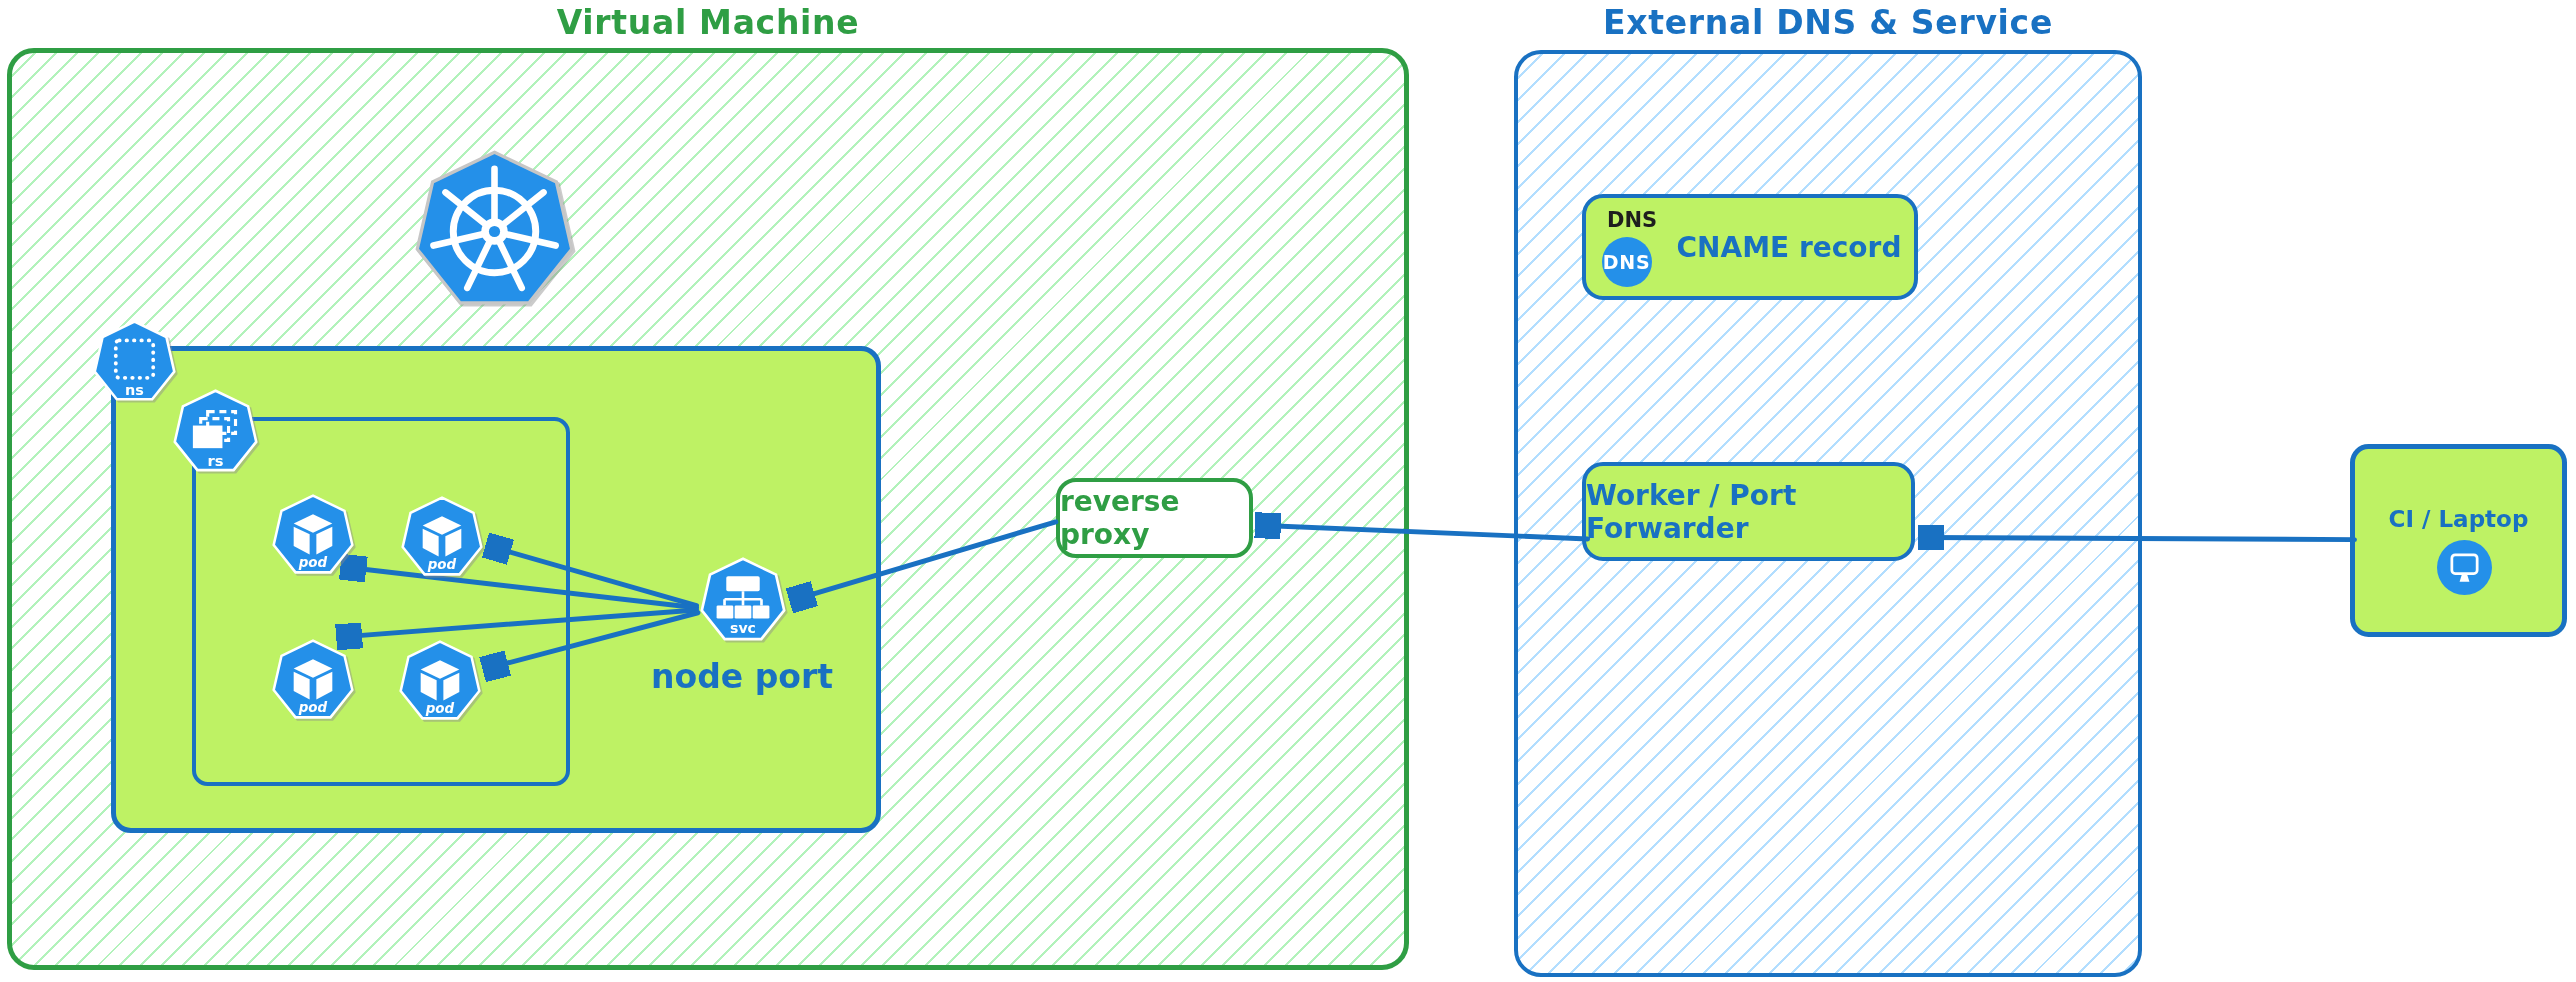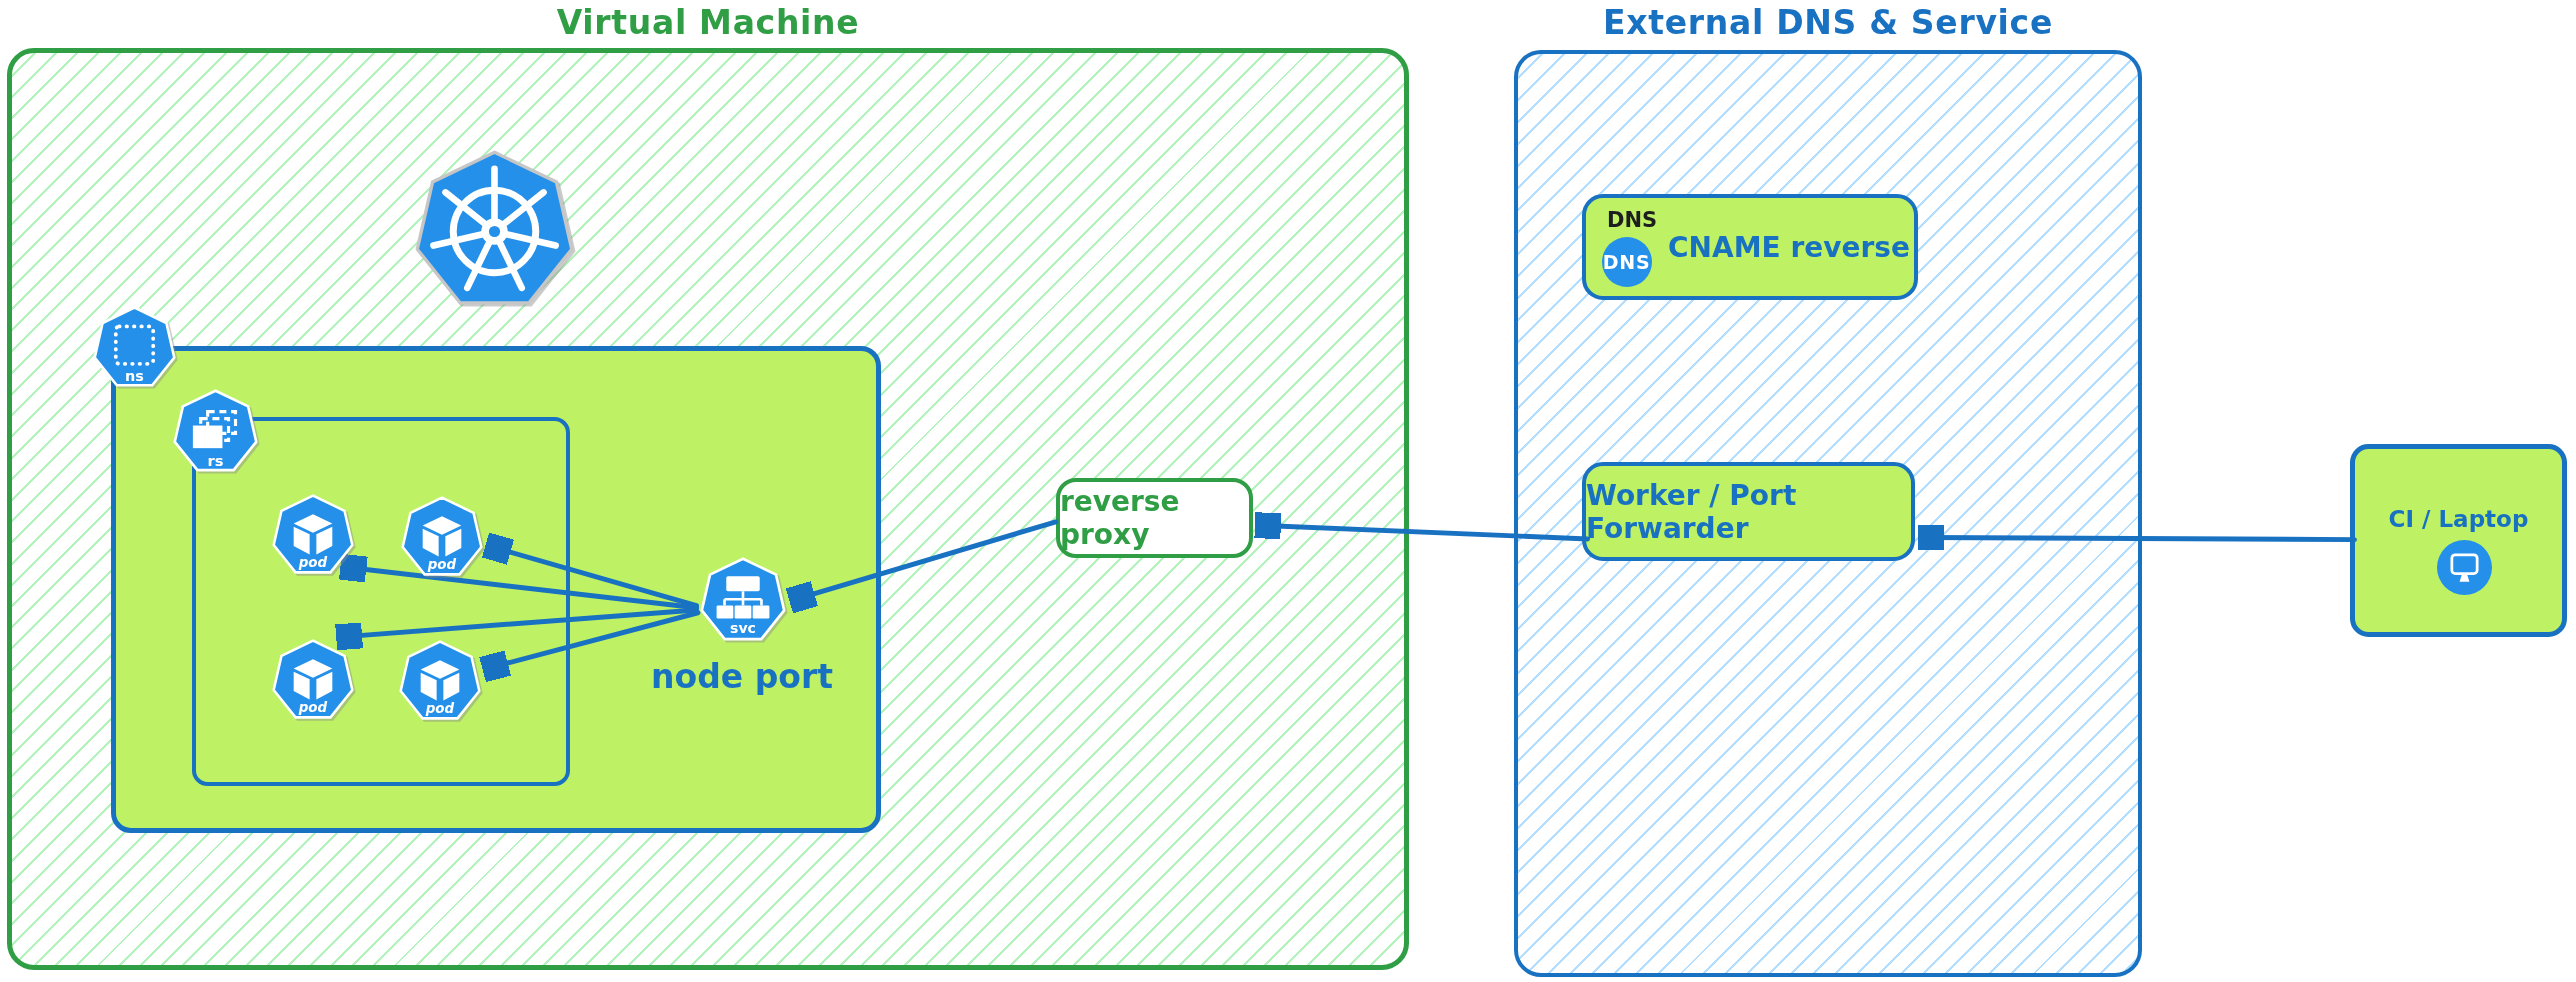--- a/index.html
+++ b/index.html
@@ -77,21 +77,21 @@
   .ci-label{
     position:absolute;left:0;top:57px;width:100%;text-align:center;
     color:var(--blue);font-size:23px;font-weight:600;
   }
   .ci-monitor{position:absolute;left:82px;top:91px;width:55px;height:55px;z-index:4;}
 
   
   .kicon{position:absolute;z-index:6;filter:drop-shadow(2.1px 2.8px 0 rgba(140,140,140,.45));}
   .kicon svg{display:block;width:100%;height:100%;}
   .icon-k8s{left:412px;top:149px;width:165px;height:165px;}
-  .icon-ns{left:92px;top:306px;width:85px;height:85px;}
+  .icon-ns{left:92px;top:320px;width:85px;height:85px;}
   .icon-rs{left:172px;top:389px;width:87px;height:87px;}
   .icon-pod1{left:271px;top:494px;width:84px;height:84px;}
   .icon-pod2{left:400px;top:496px;width:84px;height:84px;}
   .icon-pod3{left:271px;top:639px;width:84px;height:84px;}
   .icon-pod4{left:398px;top:640px;width:84px;height:84px;}
   .icon-svc{left:699px;top:557px;width:88px;height:88px;text-align:center;}
   .node-port{
     position:absolute;left:639px;top:657px;width:206px;z-index:6;text-align:center;
     color:var(--blue);font-size:33px;font-weight:600;
   }
@@ -114,21 +114,21 @@
   <div class="whitebox node-box"></div>
   <div class="whitebox rs-box"></div>
 
   <div class="rp-box">
     <span class="lbl">reverse proxy</span>
   </div>
 
   <div class="whitebox dns-box">
     <span class="dns-tag">DNS</span>
     <span class="dns-badge">DNS</span>
-    <span class="dns-cname">CNAME reverse</span>
+    <span class="dns-cname">CNAME record</span>
   </div>
 
   <div class="whitebox worker-box">
     <span class="lbl">Worker / Port Forwarder</span>
   </div>
 
   <div class="whitebox ci-box">
     <div class="ci-label">CI / Laptop</div>
     <div class="ci-monitor">
       <svg viewBox="0 0 100 100">

